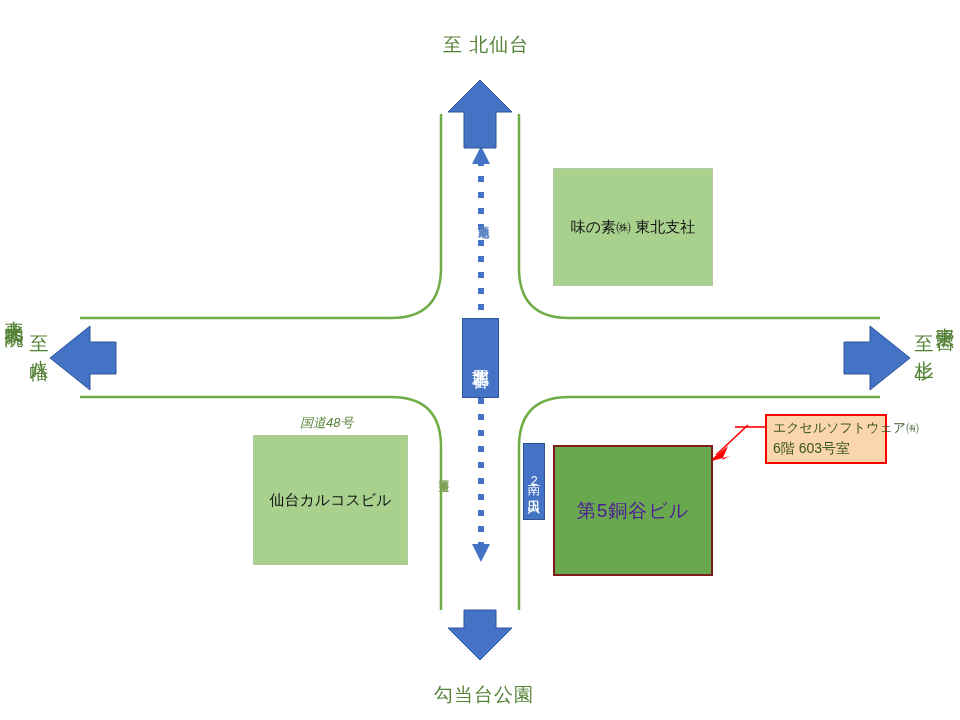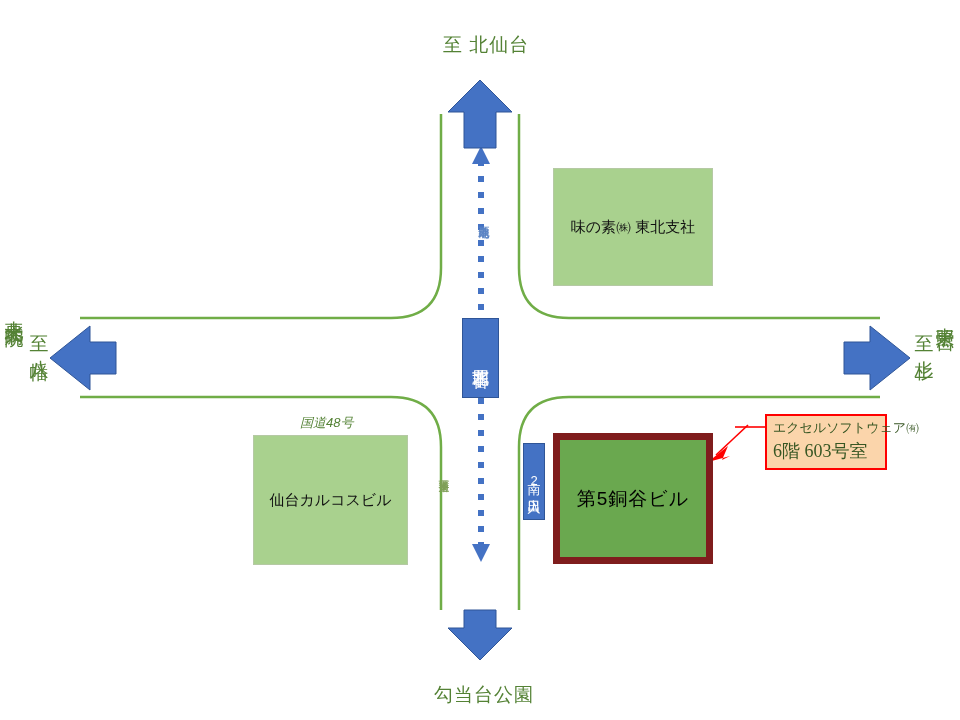--- a/index.html
+++ b/index.html
@@ -70,24 +70,25 @@
     text-align:center;
     white-space:nowrap;
   }
   .bldg-light{
     background:#a9d18e;
     border:1px solid #b5c9a4;
     color:#111111;
   }
   .bldg-dark{
     background:#6aa84f;
-    border:7px solid #7f1d1d;
-    color:#000000;
+    border:2px solid #7f1d1d;
+    color:#4c1d95;
     font-size:19px;
     letter-spacing:1px;
+    margin-top:12px;
   }
 
   
   .plate{
     position:absolute;
     background:#4472c4;
     border:1px solid #2f5597;
     color:#ffffff;
     display:flex;
     align-items:center;
@@ -106,21 +107,21 @@
     position:absolute;
     background:#fbd5ab;
     border:2px solid #ff0000;
     color:#375623;
     font-size:13px;
     line-height:1.45;
     padding:3px 6px 4px 6px;
     box-sizing:border-box;
     white-space:nowrap;
   }
-  #callout .line2{font-size:18px;font-family:Liberation Serif, serif;}
+  #callout .line2{font-size:14px;}
 </style>
 </head>
 <body>
 
 <div id="map">
 
   <svg id="svg-layer" viewBox="0 0 960 720">
 
     <g fill="none" stroke="#70ad47" stroke-width="2.5">
 

